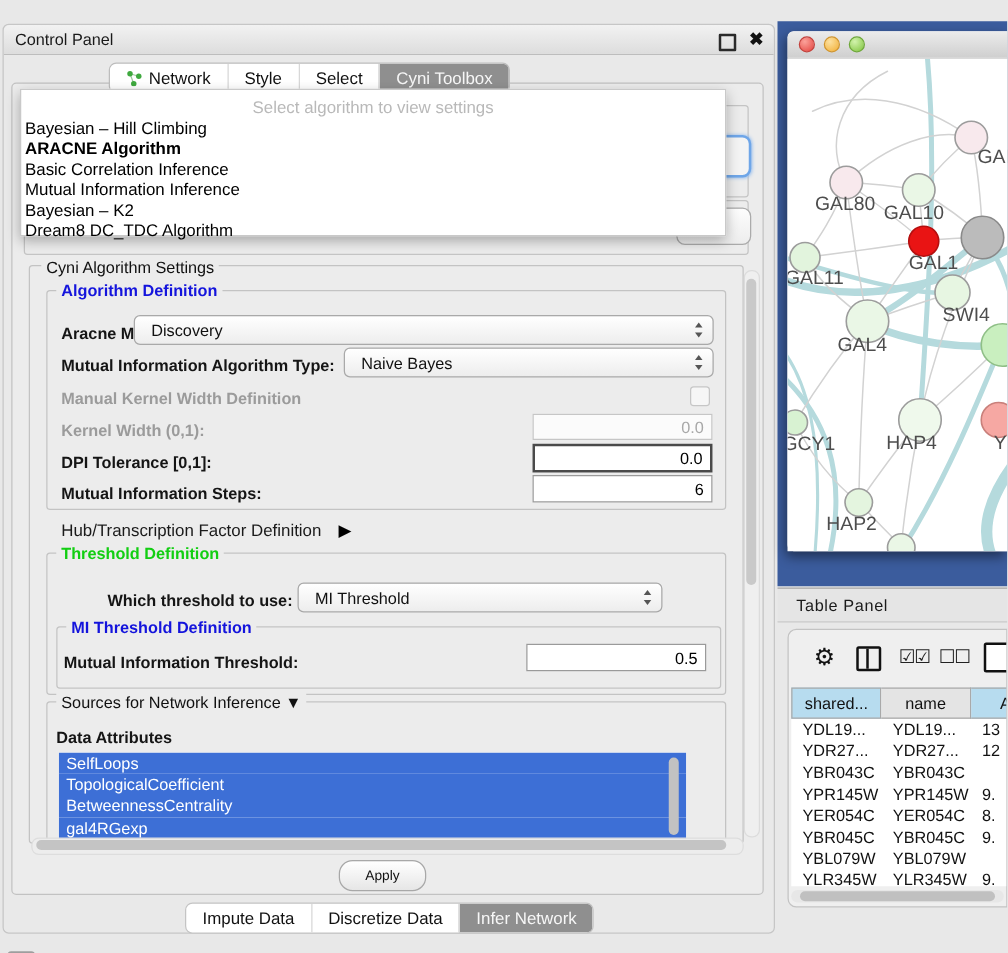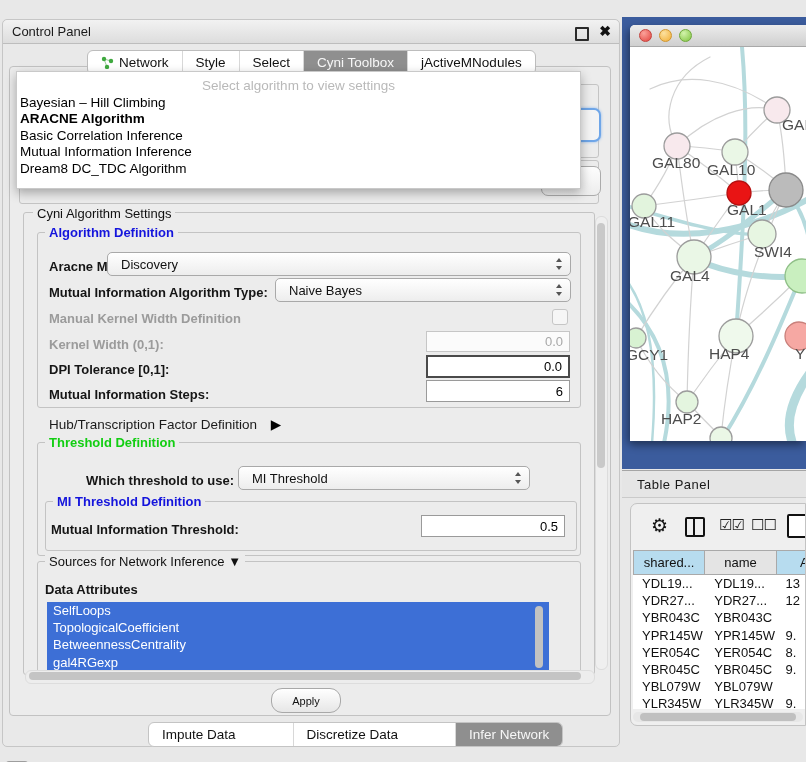--- a/index.html
+++ b/index.html
@@ -59,21 +59,21 @@
   .list-vscroll{position:absolute;left:532px;top:586px;width:8px;height:62px;background:#C2C2C2;border-radius:4px;z-index:6;}
   .vscroll-track{position:absolute;left:592px;top:196px;width:11px;height:452px;background:#EFEFEF;
       border:1px solid #DCDCDC;border-radius:6px;}
   .vscroll-thumb{position:absolute;left:1px;top:6px;width:8px;height:245px;background:#C9C9C9;border-radius:5px;}
   .hscroll-track{position:absolute;left:22px;top:650px;width:568px;height:12px;background:#EDEDED;
       border:1px solid #DDDDDD;border-radius:6px;}
   .hscroll-thumb{position:absolute;left:3px;top:1px;width:552px;height:8px;background:#C4C4C4;border-radius:5px;}
   .apply-btn{position:absolute;left:268px;top:668px;width:68px;height:23px;background:linear-gradient(#FFFFFF,#E6E6E6);
       border:1px solid #A8A8A8;border-radius:11px;font-size:11px;color:#111;display:flex;align-items:center;justify-content:center;}
   .bottom-tabbar{position:absolute;left:145px;top:702px;height:23px;display:flex;background:#FFF;
-      border:1px solid #C4C4C4;border-radius:6px;overflow:hidden;gap:44px;}
+      border:1px solid #C4C4C4;border-radius:6px;overflow:hidden;}
   
   .desk{position:absolute;left:622px;top:4px;width:184px;height:452px;background:#3B5C9D;}
   .netwin{position:absolute;left:630px;top:12px;width:176px;height:416px;background:#FFF;
       border-radius:5px 0 0 5px;box-shadow:-2px 4px 9px rgba(0,0,0,.45);}
   .netwin-titlebar{position:absolute;left:0;top:0;width:100%;height:22px;
       background:linear-gradient(#ECECEC,#CFCFCF);border-bottom:1px solid #A9A9A9;
       border-radius:5px 0 0 0;box-sizing:border-box;display:flex;align-items:center;gap:7px;padding-left:9px;}
   .tl{width:13px;height:13px;border-radius:50%;box-sizing:border-box;}
   .tl.red{background:radial-gradient(circle at 35% 30%,#FBA29A,#E3443F);border:1px solid #C3423D;}
   .tl.yellow{background:radial-gradient(circle at 35% 30%,#FCE1A0,#F2AE34);border:1px solid #D0952F;}
@@ -138,32 +138,30 @@
         </div>
         <div class="tab">
           <span>Style</span>
         </div>
         <div class="tab">
           <span>Select</span>
         </div>
         <div class="tab sel">
           <span>Cyni Toolbox</span>
         </div>
-        <div class="tab">
-          <span>jActiveMNodules</span>
-        </div>
       </div>
 
     <div class="popup">
       <div class="popup-ph">Select algorithm to view settings</div>
       <div id="popup-items">
           <div class="popup-item">Bayesian – Hill Climbing</div>
           <div class="popup-item bold">ARACNE Algorithm</div>
           <div class="popup-item">Basic Correlation Inference</div>
           <div class="popup-item">Mutual Information Inference</div>
+          <div class="popup-item">Bayesian – K2</div>
           <div class="popup-item">Dream8 DC_TDC Algorithm</div>
         </div>
     </div>
 
     <div class="gb" style="left:20px;top:192px;width:570px;height:461px;"></div>
     <span class="legend" style="left:30px;top:186px;color:#111;">Cyni Algorithm Settings</span>
     <div class="vscroll-track">
       <div class="vscroll-thumb"></div>
     </div>
 

